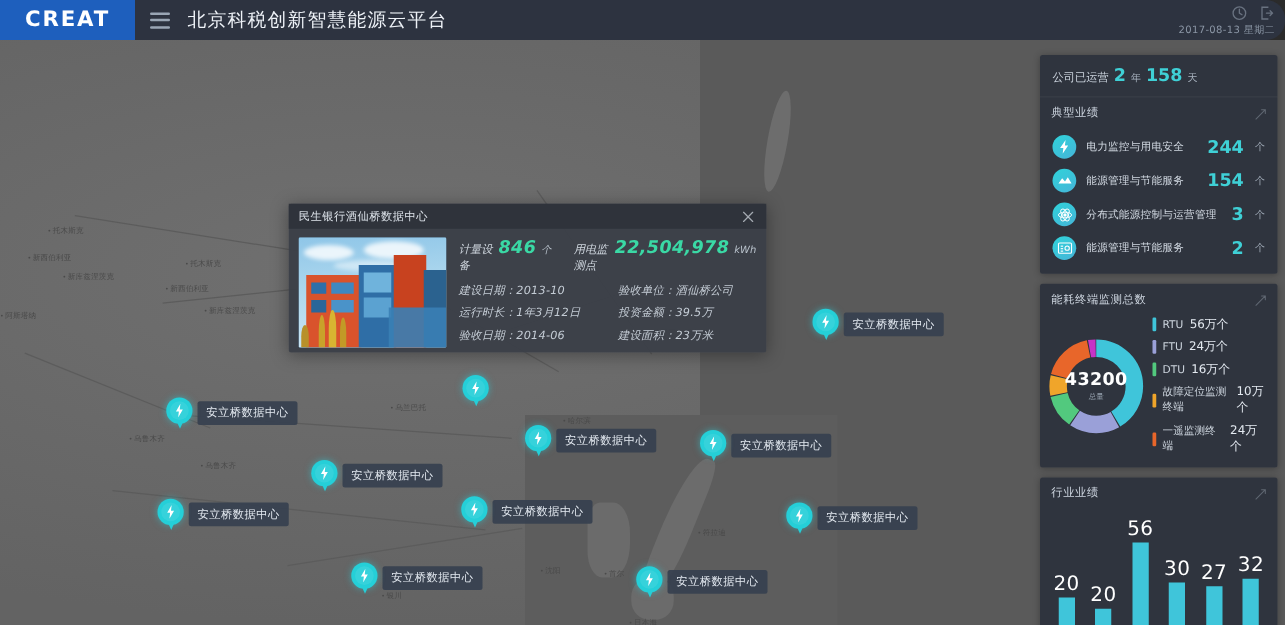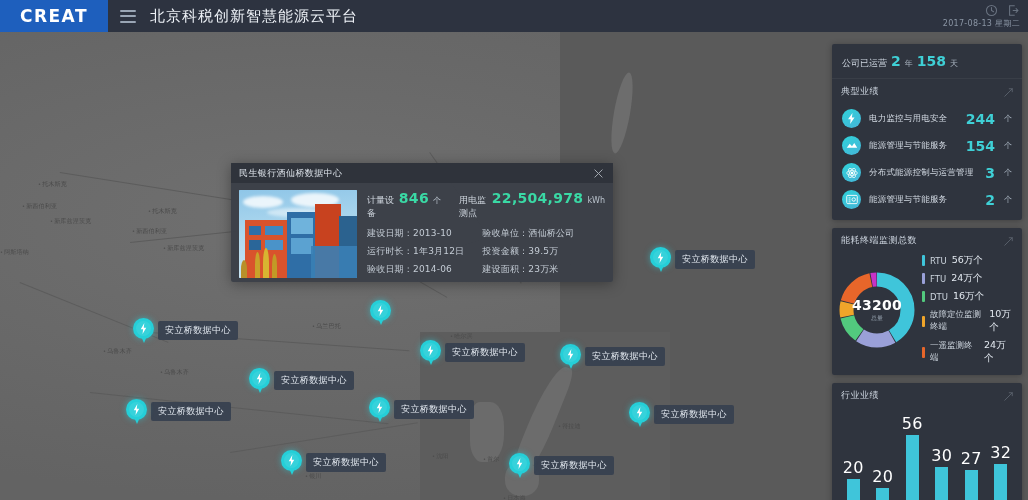--- a/index.html
+++ b/index.html
@@ -8,21 +8,21 @@
   body {
     font-family: "DejaVu Sans", "Liberation Sans", sans-serif;
     background:#2b2b2b; color:#d5dbe2; font-size:11px;
     -webkit-font-smoothing:antialiased;
   }
   #app { position:relative; width:1028px; height:500px; }
 
   
   .header {
     position:absolute; top:0; left:0; width:1028px; height:32px;
-    background:#2d3340; display:flex; align-items:stretch; z-index:40;
+    background:#2d3340; display:flex; align-items:stretch; z-index:40;border-radius:15px;
   }
   .brand {
     width:108px; background:#1e5fbd; display:flex;
     align-items:center; justify-content:center;
   }
   .brand-text {
     color:#ffffff; font-size:17px; font-weight:bold; letter-spacing:1.5px;
     font-family:"DejaVu Sans","Liberation Sans",sans-serif;
   }
   .header-right { flex:1; display:flex; align-items:center; position:relative; }
@@ -100,37 +100,37 @@
     position:absolute; left:231px; top:131px; width:382px; height:119px;
     background:rgba(58,63,71,.94); border-radius:2px; z-index:30;
     box-shadow:0 2px 14px rgba(0,0,0,.35);
   }
   .infocard-head {
     height:20px; background:rgba(45,50,58,.9); display:flex;
     align-items:center; padding:0 8px; justify-content:space-between;
   }
   .infocard-title { font-size:9px; color:#dde3ea; letter-spacing:.4px; }
   .close-x { width:13px; height:13px; opacity:.7; cursor:pointer; }
-  .infocard-body { display:flex; padding:7px 8px 8px 8px; }
+  .infocard-body { display:flex; padding:7px 8px 8px 8px;font-style:italic; }
   .photo {
     width:118px; height:88px; border-radius:1px; overflow:hidden;
     position:relative; flex:none; background:#7fb8dd;
   }
   .ph-sky { position:absolute; inset:0;
     background:linear-gradient(175deg,#8fc6e8 0%,#aed8ee 45%,#cfe7f4 100%); }
   .ph-cloud{ position:absolute; background:#ffffffcc; border-radius:50%; filter:blur(1.5px);}
   .ph-bldg { position:absolute; }
   .ph-plant { position:absolute; }
   .info-right { flex:1; padding-left:10px; }
   .stat-row { display:flex; gap:18px; margin-bottom:7px; align-items:baseline; }
   .stat { display:flex; align-items:baseline; gap:4px; }
   .stat-label { font-size:9px; color:#cfd6de; }
   .stat-value { font-size:14px; color:#3ad9a5; font-weight:bold; letter-spacing:.3px; }
   .stat-unit { font-size:8px; color:#b9c2cc; }
-  .detail-grid { display:flex; gap:18px; }
+  .detail-grid { display:flex; gap:30px; }
   .detail-col { display:flex; flex-direction:column; gap:5px; }
   .detail-item { font-size:9px; color:#c4ccd5; letter-spacing:.2px; }
 
   
   .rail { position:absolute; right:6px; top:44px; width:190px; z-index:35; }
   .panel {
     background:rgba(44,50,60,.93); border-radius:2px; margin-bottom:8px;
     box-shadow:0 1px 6px rgba(0,0,0,.3);
   }
   .panel-head {

